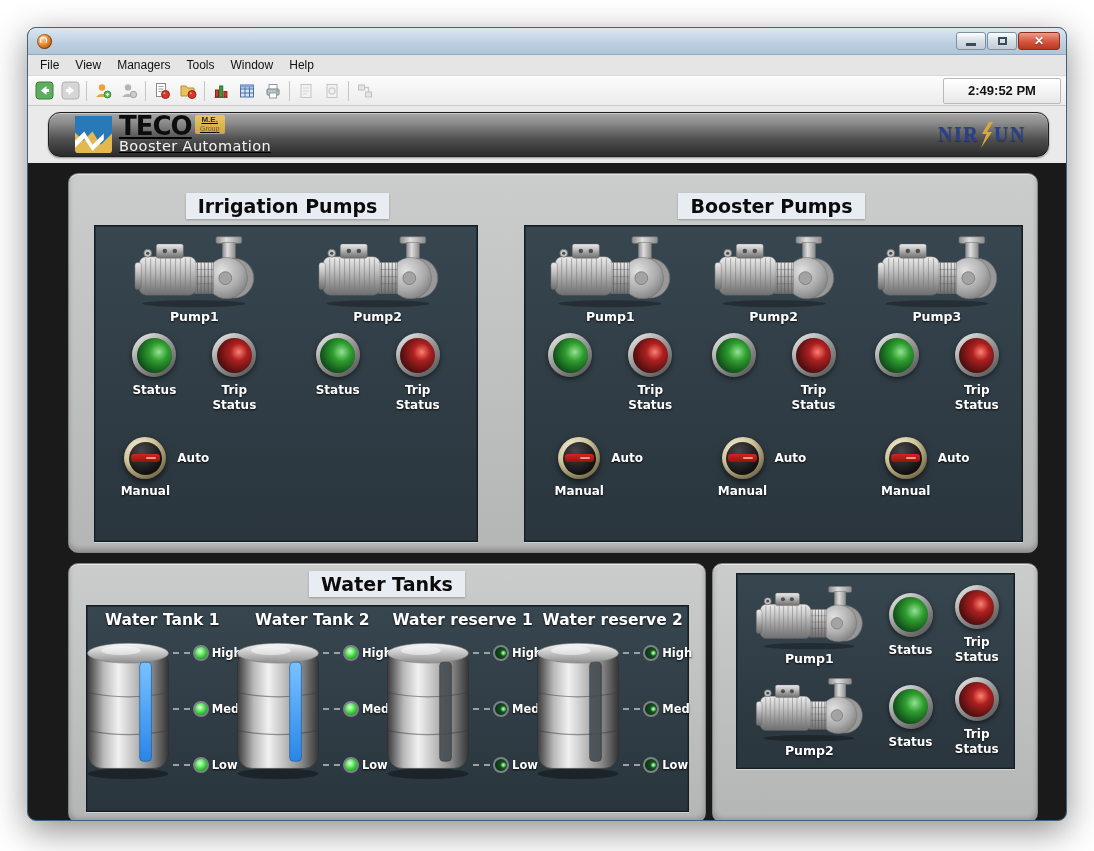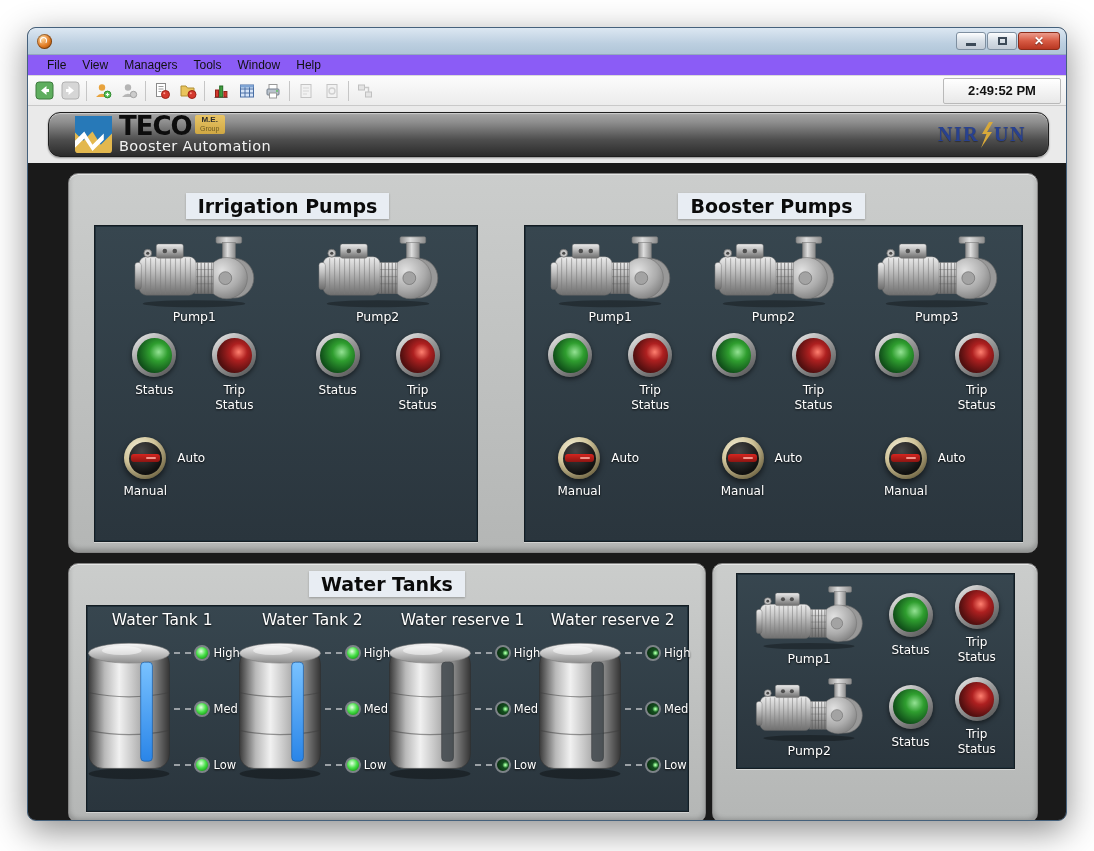--- a/index.html
+++ b/index.html
@@ -24,42 +24,42 @@
   .title-text { font-size:12px; color:#1d1d1d; white-space:nowrap; text-shadow:0 1px 0 rgba(255,255,255,.7); }
   .win-controls { margin-left:auto; display:flex; gap:1px; }
   .wbtn { width:30px; height:18px; border:1px solid #7e8fa0; border-radius:3px;
     background:linear-gradient(#fdfeff,#d6dee6 50%,#c3ccd6); display:flex; align-items:center; justify-content:center; cursor:pointer; }
   .wbtn.close { width:42px; background:linear-gradient(#eb9c8d,#d75a43 50%,#b83722); border-color:#8c2c1a; }
   .glyph-min { width:10px; height:3px; background:#3c4a58; margin-top:7px; }
   .glyph-max { width:9px; height:8px; border:2px solid #3c4a58; }
   .glyph-close { color:#fff; font-size:12px; font-weight:bold; text-shadow:0 1px 1px rgba(0,0,0,.5); line-height:1; }
 
   
-  .menubar { height:21px; background:#8b5cf6; border-bottom:1px solid #dadada;
-    display:flex; align-items:center; padding-left:11px; }
+  .menubar { height:21px; background:#e5e5e5; border-bottom:1px solid #dadada;
+    display:flex; align-items:center; padding-left:4px; }
   .menu-item { font-size:12px; color:#111; padding:2px 8px; cursor:default; }
 
   
   .toolbar { height:30px; background:linear-gradient(#fcfcfc,#ececec); border-bottom:1px solid #c9c9c9;
     display:flex; align-items:center; padding:0 3px; }
   .tbtn { width:26px; height:24px; display:flex; align-items:center; justify-content:center; border-radius:3px; cursor:pointer; }
   .tsep { width:1px; height:20px; background:#c6c6c6; margin:0 3px; }
   .tspacer { flex:1; }
   .time-box { min-width:118px; height:26px; margin-right:2px; display:flex; align-items:center; justify-content:center;
     background:linear-gradient(#ffffff,#e8e8e8); border:1px solid #b9b9b9; border-radius:2px;
     font-size:13px; font-weight:bold; color:#111; }
 
   
   .banner-row { height:57px; background:#eaeaea; display:flex; align-items:center; padding:0 17px 0 20px; }
   .banner-bar { flex:1; height:45px; border-radius:12px; border:1px solid #1f1f1f;
     background:linear-gradient(180deg,#a6a6a6 0%,#8d8d8d 22%,#4e4e4e 62%,#2b2b2b 100%);
     box-shadow: inset 0 1px 1px rgba(255,255,255,.45), 0 1px 2px rgba(0,0,0,.4);
     display:flex; align-items:center; padding:0 22px 0 26px; }
   .teco-logo { width:37px; height:37px; margin-right:7px; flex:none; }
-  .teco-block { display:flex; flex-direction:column; line-height:1; }
+  .teco-block { display:flex; flex-direction:column; line-height:1;text-decoration:underline; }
   .teco-top { display:flex; align-items:flex-start; }
   .teco-name { font-family:"DejaVu Sans", sans-serif; font-weight:900; font-size:26px; letter-spacing:-1px;
     color:#0d0d0d; line-height:.85; }
   .teco-badge { width:30px; margin-left:3px; background:linear-gradient(#e9c566,#cfa743); border-radius:2px;
     padding:1px 2px; text-align:center; }
   .badge-l1 { display:block; font-size:8px; font-weight:bold; color:#2b2b2b; line-height:1.1; }
   .badge-l2 { display:block; font-size:7px; color:#6d5a22; line-height:1.1; }
   .teco-sub { font-size:14.5px; color:#f2f2f2; letter-spacing:.4px; margin-top:2px;
     font-family:"DejaVu Sans", sans-serif; }
   .nirsun { margin-left:auto; display:flex; align-items:center; font-family:Liberation Serif, serif;
@@ -81,21 +81,21 @@
     font-family:"DejaVu Sans", sans-serif; font-weight:bold; font-size:19px; box-shadow:0 1px 2px rgba(0,0,0,.25); }
   .sec-title.small span { font-size:18px; }
 
   .darkbox { background:linear-gradient(180deg,#37464f,#2a353d); border:1px solid #141d23;
     box-shadow: inset 0 0 0 1px #20303a, 0 1px 0 rgba(255,255,255,.4); }
   .irr-box { margin-left:25px; width:384px; height:317px; display:flex; justify-content:space-evenly; padding-top:8px; }
   .boo-box { margin:0 14px 0 18px; height:317px; display:flex; justify-content:space-evenly; padding-top:8px; }
   .water-box { margin:2px 16px 0 17px; height:207px; display:flex; justify-content:space-evenly; padding-top:5px; }
   .drain-box { margin:2px 22px 0 23px; height:196px; display:flex; flex-direction:column; justify-content:space-evenly; }
 
-  .hmi-text { font-family:"DejaVu Sans", sans-serif; font-weight:normal; color:#fff; text-shadow:0 1px 2px rgba(0,0,0,.9); }
+  .hmi-text { font-family:"DejaVu Sans", sans-serif; font-weight:bold; color:#fff; text-shadow:0 1px 2px rgba(0,0,0,.9); }
 
   
   .pump-unit { display:flex; flex-direction:column; align-items:center; width:168px; }
   .pump-img { width:122px; height:74px; }
   .pump-name { font-size:12.5px; margin-top:1px; }
   .lamp-row { display:flex; gap:22px; margin-top:9px; }
   .lamp-stack { display:flex; flex-direction:column; align-items:center; width:58px; }
   .lamp-ring { width:44px; height:44px; border-radius:50%; flex:none;
     background:linear-gradient(145deg,#f4f4f4 0%,#9c9c9c 45%,#4c4c4c 100%);
     display:flex; align-items:center; justify-content:center; box-shadow:0 2px 5px rgba(0,0,0,.55); }

